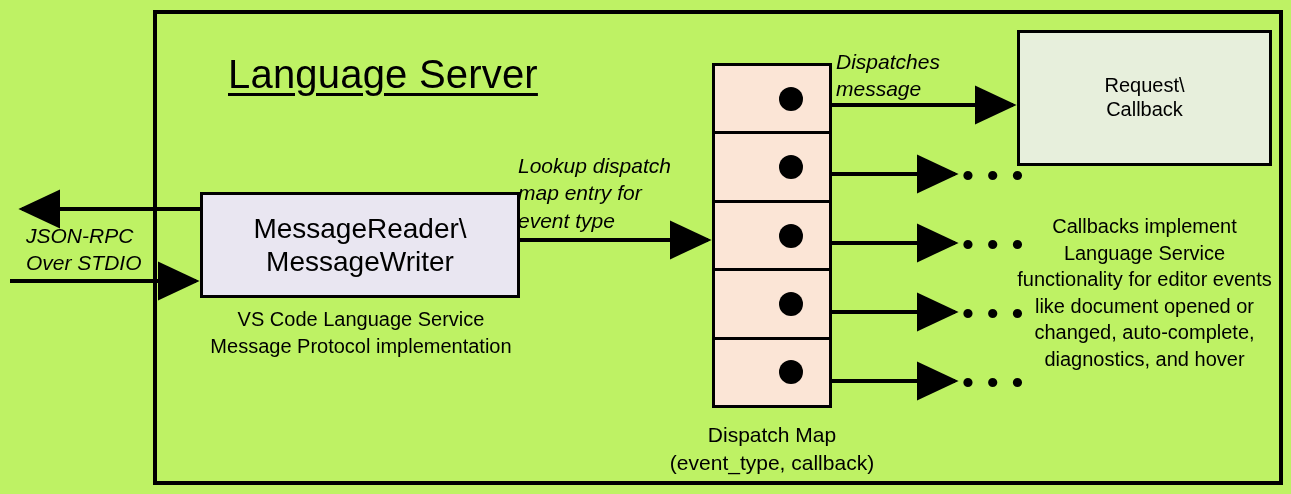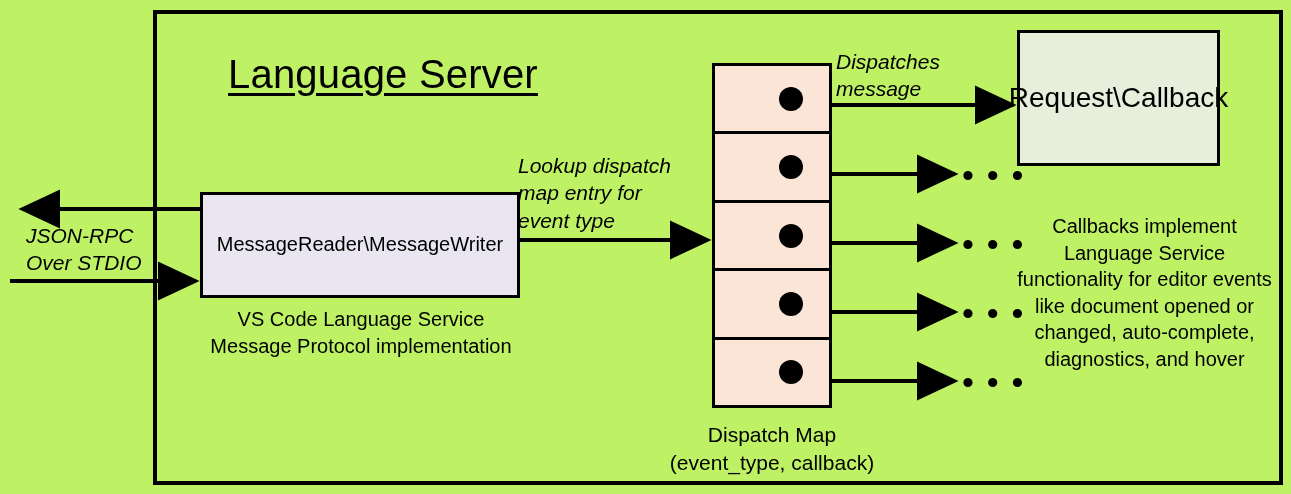--- a/index.html
+++ b/index.html
@@ -58,39 +58,40 @@
     text-decoration: underline;
     text-underline-offset: 5px;
     text-decoration-thickness: 3px;
   }
   #message-box {
     left: 200px;
     top: 192px;
     width: 320px;
     height: 106px;
     background: #e9e6f1;
-    font-size: 20px;
-    flex-direction: row;
+    font-size: 28px;
+    flex-direction: column;
   }
   #message-caption {
     position: absolute;
     left: 186px;
     top: 306px;
     width: 350px;
     text-align: center;
     font-size: 20px;
     line-height: 1.35;
   }
   #callback-box {
     left: 1017px;
     top: 30px;
-    width: 203px;
+    width: 255px;
     height: 136px;
     background: #e7efdc;
-    font-size: 28px;
+    font-size: 20px;
+    flex-direction: column;
   }
   #callback-caption {
     position: absolute;
     left: 1012px;
     top: 185px;
     width: 265px;
     text-align: center;
     font-size: 20px;
     line-height: 1.33;
     margin-top: 28px;

